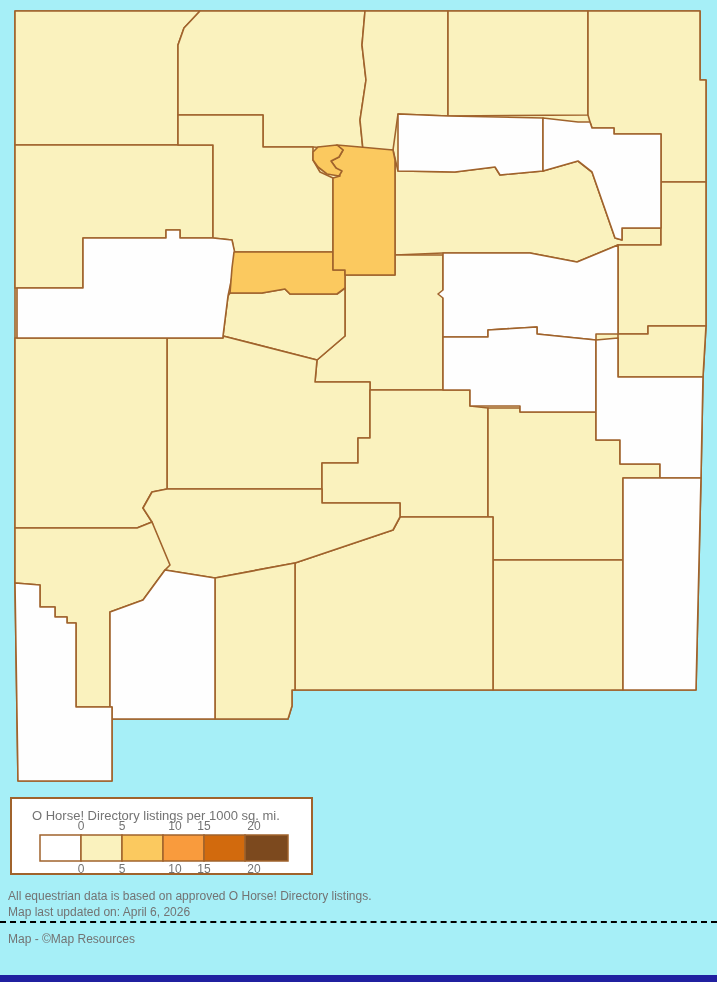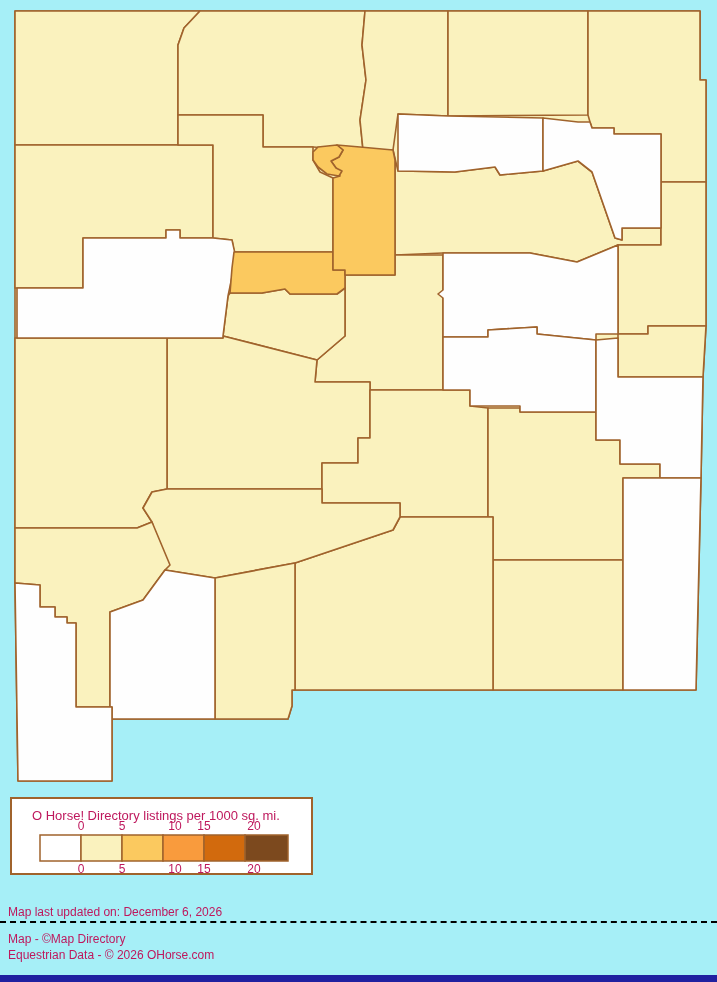--- a/index.html
+++ b/index.html
@@ -1,18 +1,18 @@
 <!DOCTYPE html>
 <html><head>
 <meta charset="utf-8">
 <style>
   html,body{margin:0;padding:0;}
   .stage{
     position:relative;width:717px;height:982px;overflow:hidden;
-    font-family:"Liberation Sans",sans-serif;color:#be185d;
+    font-family:"Liberation Sans",sans-serif;color:#737373;
   }
   .map-svg{position:absolute;left:0;top:0;}
   .legend-box{
     position:absolute;left:10px;top:797px;width:303px;height:78px;
     background:#fff;box-sizing:border-box;
   }
   .legend-title{position:absolute;left:20px;top:9px;font-size:13px;white-space:nowrap;}
   .tick-row span{
     position:absolute;width:40px;text-align:center;font-size:12px;
   }
@@ -97,21 +97,21 @@
 
     <div class="tick-row ticks-bottom">
       <span class="t0">0</span>
       <span class="t1">5</span>
       <span class="t2">10</span>
       <span class="t3">15</span>
       <span class="t4">20</span>
     </div>
   </div>
 
-  <div class="note note2">Map last updated on: December 6, 2026</div>
+  <div class="note note1">All equestrian data is based on approved O Horse! Directory listings.</div>
+  <div class="note note2">Map last updated on: April 6, 2026</div>
 
   <div class="dash-sep"></div>
 
-  <div class="note credit1">Map - ©Map Directory</div>
-  <div class="note credit2">Equestrian Data - © 2026 OHorse.com</div>
+  <div class="note credit1">Map - ©Map Resources</div>
 
   <div class="footer-bar" style="background: rgb(32, 32, 160);"></div>
 </div>
 
 </body></html>

